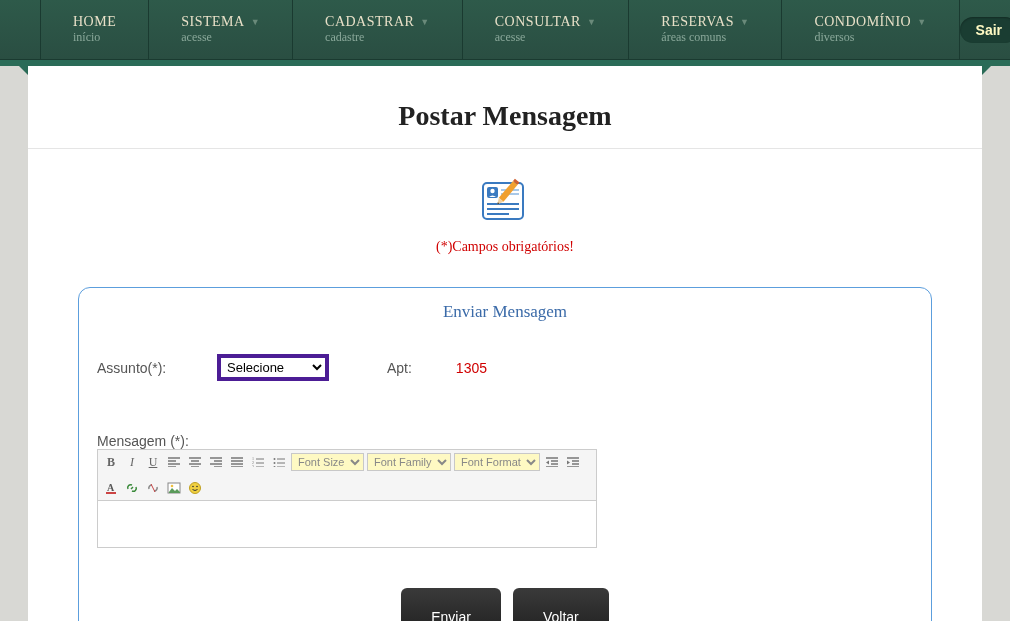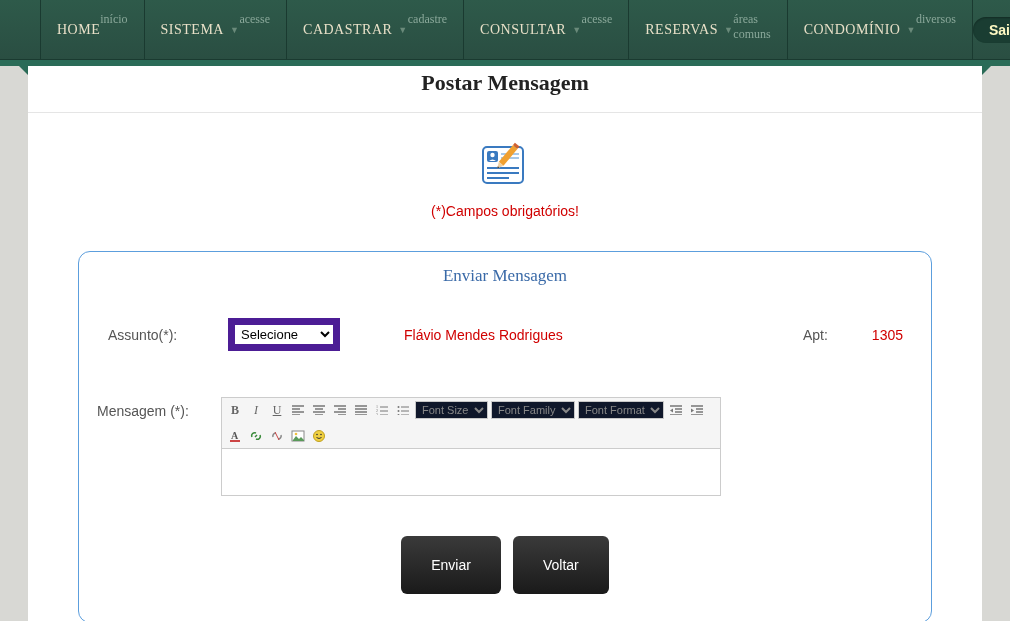--- a/index.html
+++ b/index.html
@@ -9,23 +9,23 @@
       background: #2d5548;
       background: linear-gradient(180deg, #2e5a4a 0%, #2a4e42 100%);
       height: 60px;
       display: flex;
       align-items: stretch;
       border-bottom: 1px solid #1a3a30;
     }
     
     .nav-item {
       border-right: 1px solid #1a3a30;
-      padding: 12px 16px;
-      display: flex;
-      flex-direction: row;
+      padding: 12px 32px;
+      display: flex;
+      flex-direction: column;
       justify-content: center;
       cursor: pointer;
     }
     
     .nav-item:first-child { border-left: 1px solid #1a3a30; margin-left: 40px; }
     
     .nav-title {
       color: #e8e0c8;
       font-size: 14px;
       letter-spacing: 0.5px;
@@ -88,37 +88,37 @@
       top: -1px;
       right: -10px;
       width: 0; height: 0;
       border-top: 10px solid #2a6b57;
       border-right: 10px solid transparent;
     }
     
     .page-title {
       text-align: center;
       font-family: 'Book Antiqua', Georgia, serif;
-      font-size: 22px;
+      font-size: 28px;
       color: #222;
-      padding: 4px 0 16px;
+      padding: 34px 0 16px;
       border-bottom: 1px solid #e5e5e5;
     }
     
     .icon-area {
       text-align: center;
       padding: 28px 0 8px;
     }
     
     .compose-icon { display: inline-block; }
     
     .required-note {
       text-align: center;
       color: #d00000;
-      font-family: Liberation Sans, sans-serif;
+      font-family: Liberation Serif, serif;
       font-size: 14px;
       margin-top: 10px;
     }
     
     .form-panel {
       margin: 24px 50px 20px;
       border: 1px solid #5c9edd;
       border-radius: 12px;
       padding: 14px 18px 28px;
     }
@@ -133,42 +133,43 @@
     
     .field-row {
       display: flex;
       align-items: center;
       padding: 8px 0;
       font-family: Arial, sans-serif;
       font-size: 14px;
       color: #555;
     }
     
-    .label-assunto { width: 120px; margin-left: 11px; }
+    .label-assunto { width: 120px; }
     .select-assunto {
       width: 112px;
       font-size: 13px;
       padding: 1px 2px;
-      border: 7px solid #4c1d95;
+      border: 4px solid #4c1d95;
       background: #fff;
     }
     
     .mid-space { width: 58px; }
     .label-nome { width: 118px; text-align: right; padding-right: 4px; }
     .value-nome { color: #d00000; margin-left: 6px; flex: 1; }
     .label-apt { width: 40px; }
     .value-apt { color: #d00000; width: 70px; text-align: right; padding-right: 10px; }
     
     .msg-row {
       display: flex;
       align-items: flex-start;
       padding: 38px 0 4px;
       font-family: Arial, sans-serif;
       font-size: 14px;
       color: #555;
+      flex-direction: column;
     }
     
     .label-msg { width: 124px; padding-top: 6px; }
     
     .editor {
       width: 500px;
       border: 1px solid #ccc;
       background: #fff;
     }
     
@@ -191,21 +192,21 @@
       font-family: Georgia, serif;
       color: #666;
       cursor: pointer;
       border: 1px solid transparent;
     }
     
     .tb-select {
       font-size: 11px;
       height: 18px;
       border: 1px solid #c8c8c8;
-      background: #0f172a;
+      background: #fef9c3;
       color: #888;
       padding: 0 2px;
       max-width: 86px;
     }
     
     .tb-break { flex-basis: 100%; height: 2px; }
     
     .editor-body {
       height: 46px;
       padding: 4px;
@@ -305,21 +306,20 @@
 
   <div class="form-panel">
     <div class="form-title">Enviar Mensagem</div>
 
     <div class="field-row">
       <span class="label-assunto">Assunto(*):</span>
       <select class="select-assunto">
         <option>Selecione</option>
       </select>
       <span class="mid-space"></span>
-      <span class="value-nome">Flávio Mendes Rodrigues</span>
       <span class="label-apt">Apt:</span>
       <span class="value-apt">1305</span>
     </div>
 
     <div class="msg-row">
       <span class="label-msg">Mensagem (*):</span>
       <div class="editor">
         <div class="toolbar">
           <span class="tb-btn" style="font-weight:bold">B</span>
           <span class="tb-btn" style="font-style:italic">I</span>

